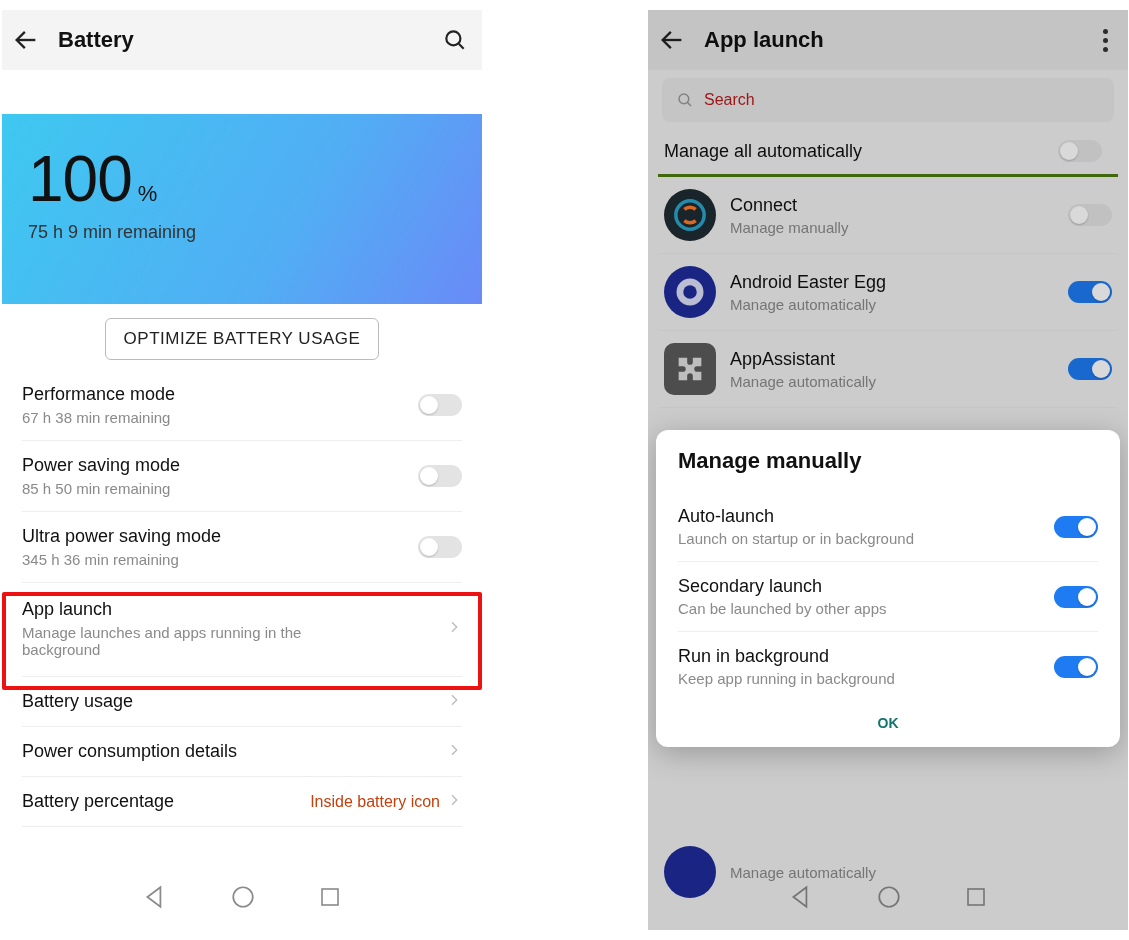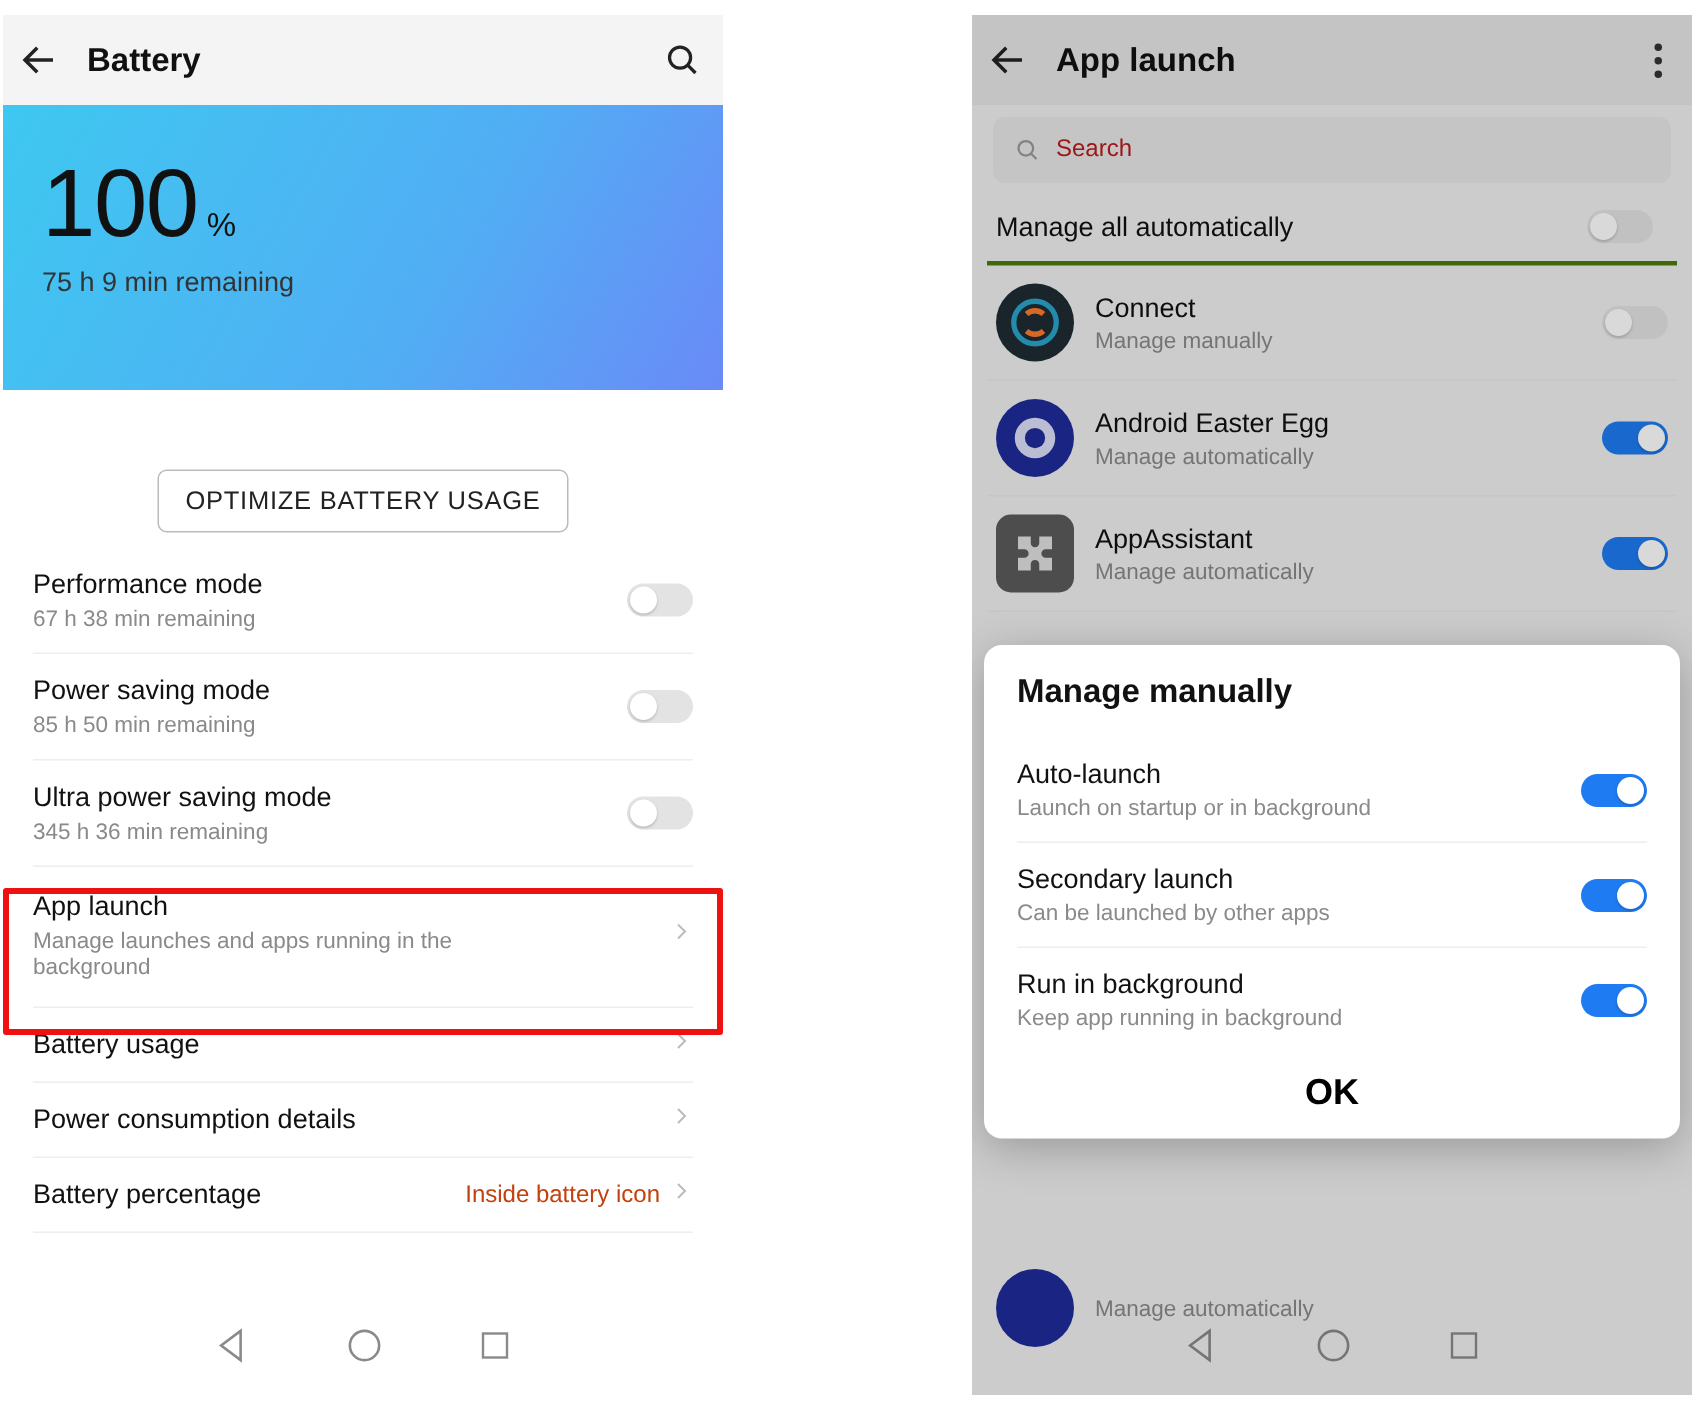--- a/index.html
+++ b/index.html
@@ -9,26 +9,26 @@
   .phone { position: absolute; top: 10px; width: 480px; height: 920px; background: #fff; overflow: hidden; }
   .phone-left { left: 2px; }
   .phone-right { left: 648px; }
 
   
   .hdr { height: 60px; background: #f4f4f4; display: flex; align-items: center; padding: 0 14px 0 10px; }
   .hdr .title { font-size: 22px; font-weight: 600; color: #111; margin-left: 18px; }
   .back-arrow svg, .search-icon svg { display: block; }
   .hdr .spacer { flex: 1; }
 
-  .batt-hero { height: 190px; background: linear-gradient(120deg, #3ec8f0 0%, #51aef4 60%, #6a8af7 100%); color: #222; padding: 28px 26px 0 26px; }
+  .batt-hero { height: 190px; background: linear-gradient(120deg, #3ec8f0 0%, #51aef4 60%, #6a8af7 100%); color: #222; padding: 28px 26px 0 26px; margin-top: 44px; }
   .batt-num { font-size: 64px; font-weight: 300; letter-spacing: -1px; color: #111; display: inline-flex; align-items: baseline; }
   .batt-pct { font-size: 22px; margin-left: 6px; }
   .batt-rem { font-size: 18px; color: #333; margin-top: 6px; }
 
-  .optimize-wrap { display: flex; justify-content: center; padding: 14px 0 10px; background:#fff;margin-top:39px; }
+  .optimize-wrap { display: flex; justify-content: center; padding: 14px 0 10px; background:#fff; }
   .optimize-btn { border: 1px solid #bbb; border-radius: 6px; padding: 10px 18px; font-size: 17px; letter-spacing: 0.5px; font-weight: 500; color: #222; background: #fff; }
 
   .list { padding: 0 20px; }
   .row { padding: 14px 0; border-bottom: 1px solid #eee; display: flex; align-items: center; }
   .row .txt { flex: 1; }
   .row .txt .label { font-size: 18px; color: #111; }
   .row .txt .sub { font-size: 15px; color: #8a8a8a; margin-top: 4px; }
   .chev { color: #bbb; }
   .val { font-size: 16px; color: #c2410c; margin-right: 6px; }
 
@@ -58,21 +58,21 @@
   .app-row .at .s { font-size: 15px; color:#8a8a8a; margin-top:3px; }
 
   
   .sheet { position:absolute; left:8px; right:8px; top: 420px; background:#fff; border-radius: 12px; box-shadow: 0 6px 30px rgba(0,0,0,.25); padding: 18px 22px 6px; }
   .sheet .title { font-size: 22px; font-weight:700; color:#111; margin-bottom: 18px; }
   .sheet .opt { padding: 14px 0; border-bottom:1px solid #eee; display:flex; align-items:center; }
   .sheet .opt:last-of-type { border-bottom:none; }
   .sheet .opt .ot { flex:1; }
   .sheet .opt .ot .n { font-size:18px; color:#111; }
   .sheet .opt .ot .s { font-size:15px; color:#8a8a8a; margin-top:3px; }
-  .sheet .ok { text-align:center; color:#000000; font-size:24px; font-weight:600; padding: 14px 0 10px; }
+  .sheet .ok { text-align:center; color:#0f766e; font-size:14px; font-weight:600; padding: 14px 0 10px; }
 
   .more-icon { display:flex; flex-direction:column; gap:4px; padding: 4px 6px; }
   .more-icon span { width:5px; height:5px; background:#333; border-radius:50%; }
 
   .phone-right .below-app { position:absolute; left:0; right:0; top: 836px; display:flex; align-items:center; padding: 0 16px; color:#8a8a8a; font-size:15px; }
 </style>
 </head>
 <body>
 
 <div class="stage">

